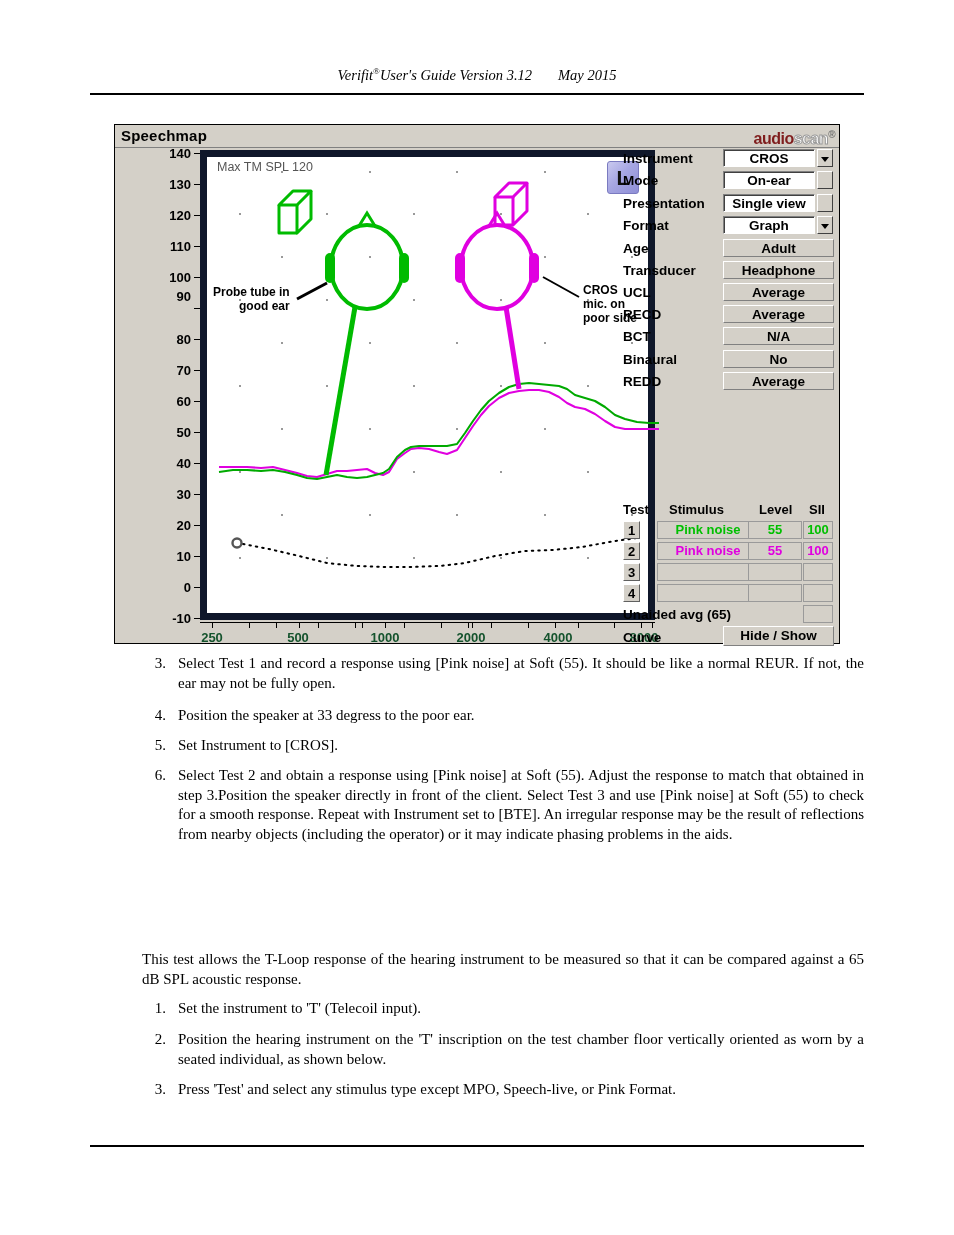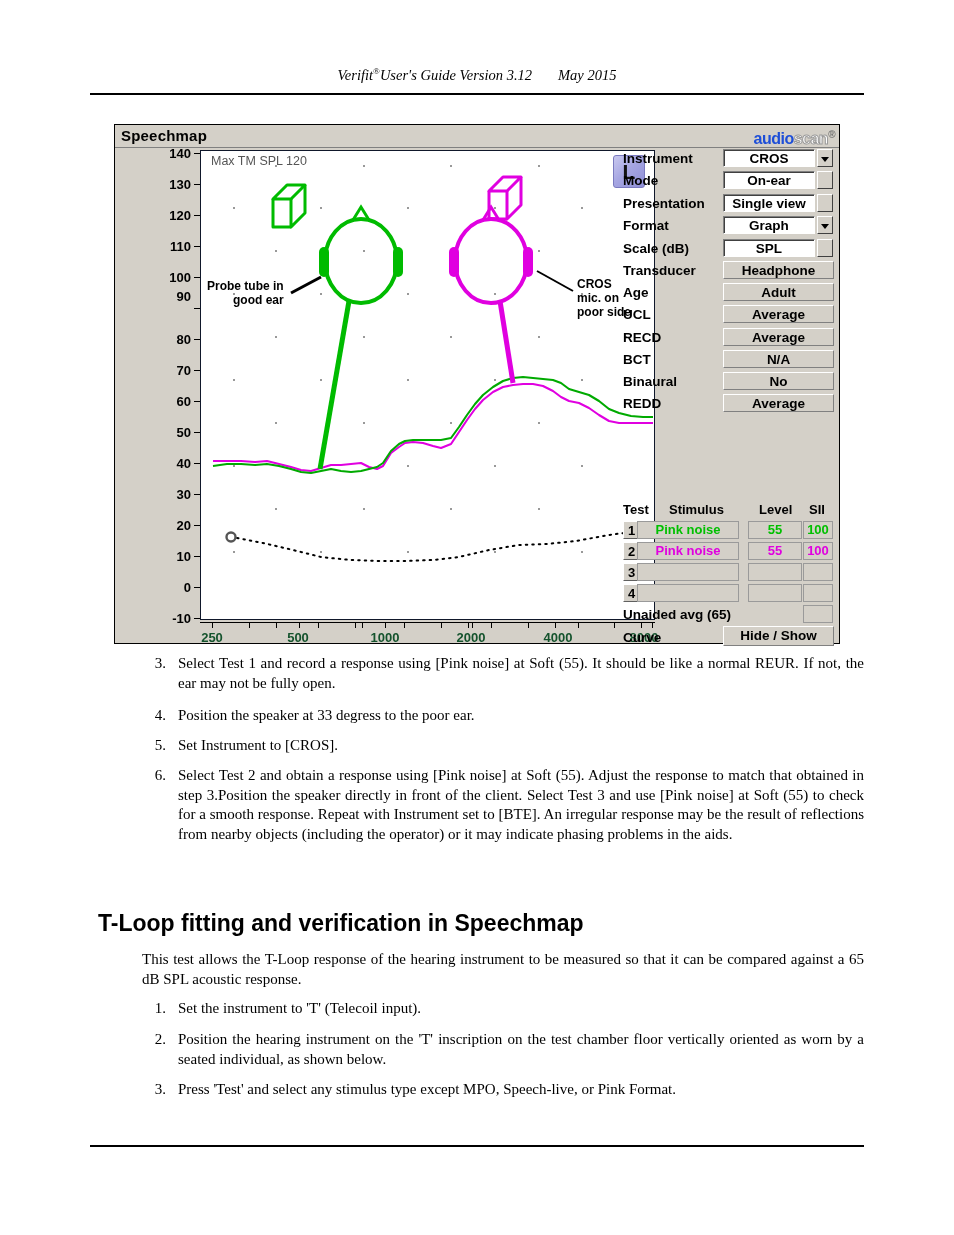--- a/index.html
+++ b/index.html
@@ -36,35 +36,35 @@
     border-bottom:1px solid #808080;
   }
   .titlebar .title{
     position:absolute;left:6px;top:2px;font-size:15px;font-weight:bold;
     color:#000;letter-spacing:.2px;
   }
   .logo{
     position:absolute;right:4px;top:2px;font-size:16px;font-weight:bold;
     letter-spacing:-0.5px;line-height:16px;
   }
-  .logo .a{color:#1d4ed8;margin-left:20px;}
+  .logo .a{color:#7f1d1d;margin-left:20px;}
   .logo .s{color:#ffffff;-webkit-text-stroke:1px #9a9a9a;text-stroke:1px #9a9a9a;}
   .logo .dot{color:#6f6f6f;font-size:10px;vertical-align:super;}
 
   
   .chartwrap{position:absolute;left:0;top:23px;width:500px;height:496px;margin-left:38px;}
   .ylabels{position:absolute;left:0;top:0;width:40px;height:470px;}
   .ylabels span{
     position:absolute;right:2px;font-size:13px;font-weight:bold;color:#000;
     transform:translateY(-50%);white-space:nowrap;
   }
   .ytick{position:absolute;left:41px;width:6px;height:1px;background:#000;}
   .plot{
     position:absolute;left:47px;top:2px;width:455px;height:470px;
-    background:#fff;border:1px solid #0f172a;box-sizing:border-box;
+    background:#fff;border:7px solid #0f172a;box-sizing:border-box;
   }
   .plot svg{display:block;}
   .xaxis{position:absolute;left:47px;top:474px;width:457px;height:30px;}
   .xaxis .xline{position:absolute;left:0;top:0;width:455px;height:1px;background:#000;}
   .xaxis .xt{position:absolute;top:0;width:1px;height:6px;background:#000;}
   .xaxis .xl{
     position:absolute;top:8px;font-size:13px;font-weight:bold;color:#14532d;
     transform:translateX(-50%);white-space:nowrap;
   }
   .maxtm{
@@ -120,21 +120,21 @@
   .ttable{position:absolute;left:0;top:353px;width:223px;}
   .thead{position:relative;height:19px;}
   .thead span{position:absolute;top:1px;font-size:13px;font-weight:bold;color:#000;}
   .trow{position:relative;height:21px;}
   .tnum{
     position:absolute;left:6px;top:1px;width:17px;height:18px;
     background:#d4d0c8;border:1px solid #fff;border-right-color:#606060;border-bottom-color:#606060;
     font-size:13px;font-weight:bold;color:#000;text-align:center;line-height:17px;box-sizing:border-box;
   }
   .tstim{
-    position:absolute;left:20px;top:1px;width:102px;height:18px;
+    position:absolute;left:40px;top:1px;width:102px;height:18px;
     background:#d4d0c8;border:1px solid #9a9a9a;
     font-size:13px;font-weight:bold;text-align:center;line-height:16px;box-sizing:border-box;
   }
   .tlev{
     position:absolute;left:131px;top:1px;width:54px;height:18px;
     background:#d4d0c8;border:1px solid #9a9a9a;
     font-size:13px;font-weight:bold;text-align:center;line-height:16px;box-sizing:border-box;
   }
   .tsii{
     position:absolute;left:186px;top:1px;width:30px;height:18px;
@@ -393,34 +393,29 @@
       </div>
 
       <div class="row">
         <span class="lab">Format</span>
         <div class="fld">Graph</div>
         <div class="drop">
             <div class="arr"></div>
           </div>
       </div>
 
-      <div class="row">
-        <span class="lab">Scale (dB)</span>
-        <div class="fld">SPL</div>
-        <div class="drop"></div>
-      </div>
-
-
+
+
+      <div class="arow">
+        <span class="alab">Age</span>
+        <div class="afld">Adult</div>
+      </div>
       <div class="arow">
         <span class="alab">Transducer</span>
         <div class="afld">Headphone</div>
-      </div>
-      <div class="arow">
-        <span class="alab">Age</span>
-        <div class="afld">Adult</div>
       </div>
       <div class="arow">
         <span class="alab">UCL</span>
         <div class="afld">Average</div>
       </div>
       <div class="arow">
         <span class="alab">RECD</span>
         <div class="afld">Average</div>
       </div>
       <div class="arow">
@@ -498,21 +493,20 @@
   <div class="li" style="left:142px;top:736px;width:722px;">
     <span class="num">5.</span>
     <span class="txt">Set Instrument to [CROS].</span>
   </div>
 
   <div class="li" style="left:142px;top:766px;width:722px;">
     <span class="num">6.</span>
     <span class="txt">Select Test 2 and obtain a response using [Pink noise] at Soft (55). Adjust the response to match that obtained in step 3.Position the speaker directly in front of the client. Select Test 3 and use [Pink noise] at Soft (55) to check for a smooth response. Repeat with Instrument set to [BTE]. An irregular response may be the result of reflections from nearby objects (including the operator) or it may indicate phasing problems in the aids.</span>
   </div>
 
-  <h2 class="head" style="left:98px;top:910px;">T-Loop fitting and verification in Speechmap</h2>
 
   <div class="para" style="left:142px;top:950px;width:722px;">This test allows the T-Loop response of the hearing instrument to be measured so that it can be compared against a 65 dB SPL acoustic response.</div>
 
   <div class="li" style="left:142px;top:999px;width:722px;">
     <span class="num">1.</span>
     <span class="txt">Set the instrument to 'T' (Telecoil input).</span>
   </div>
 
   <div class="li" style="left:142px;top:1030px;width:722px;">
     <span class="num">2.</span>

